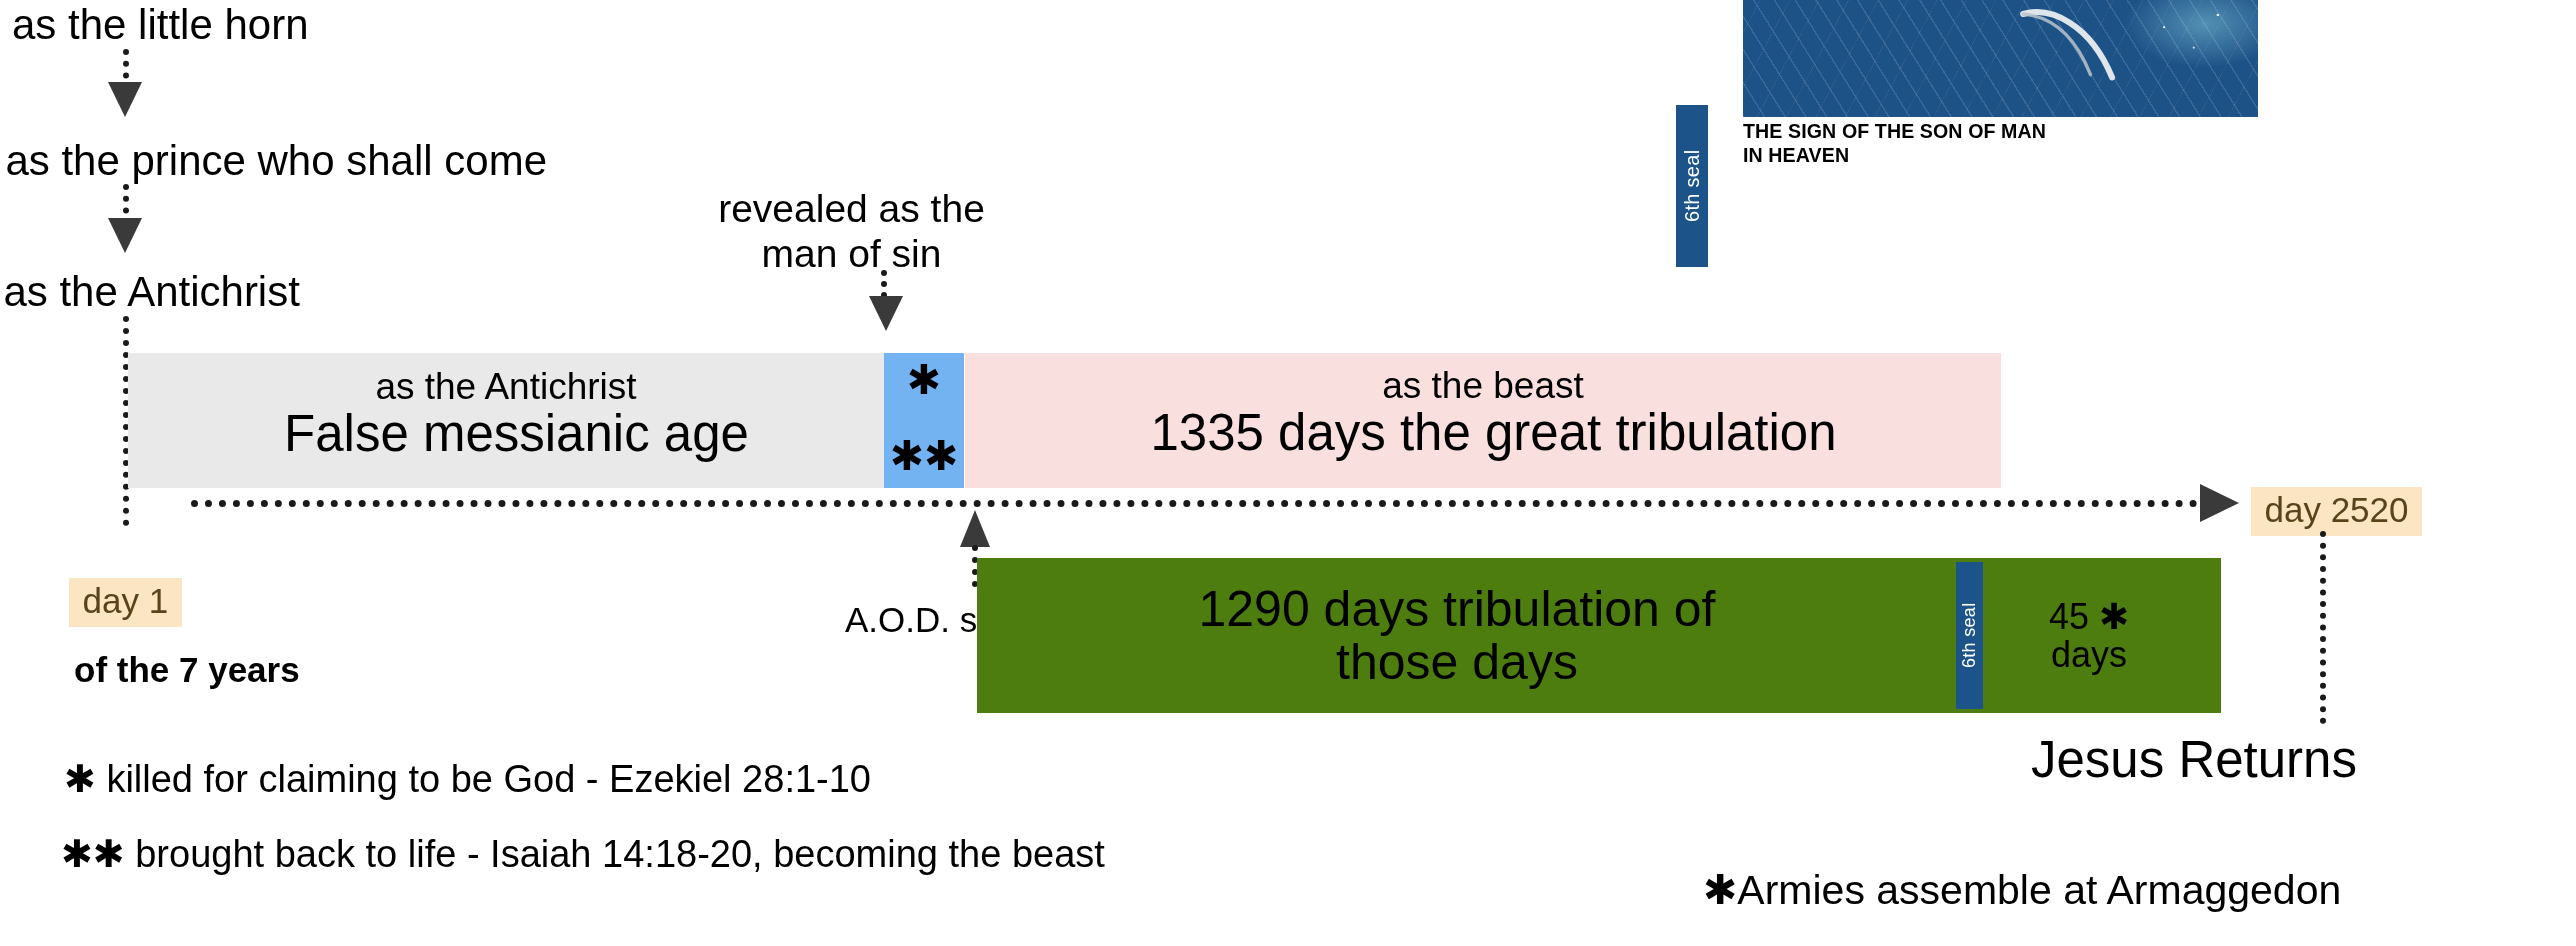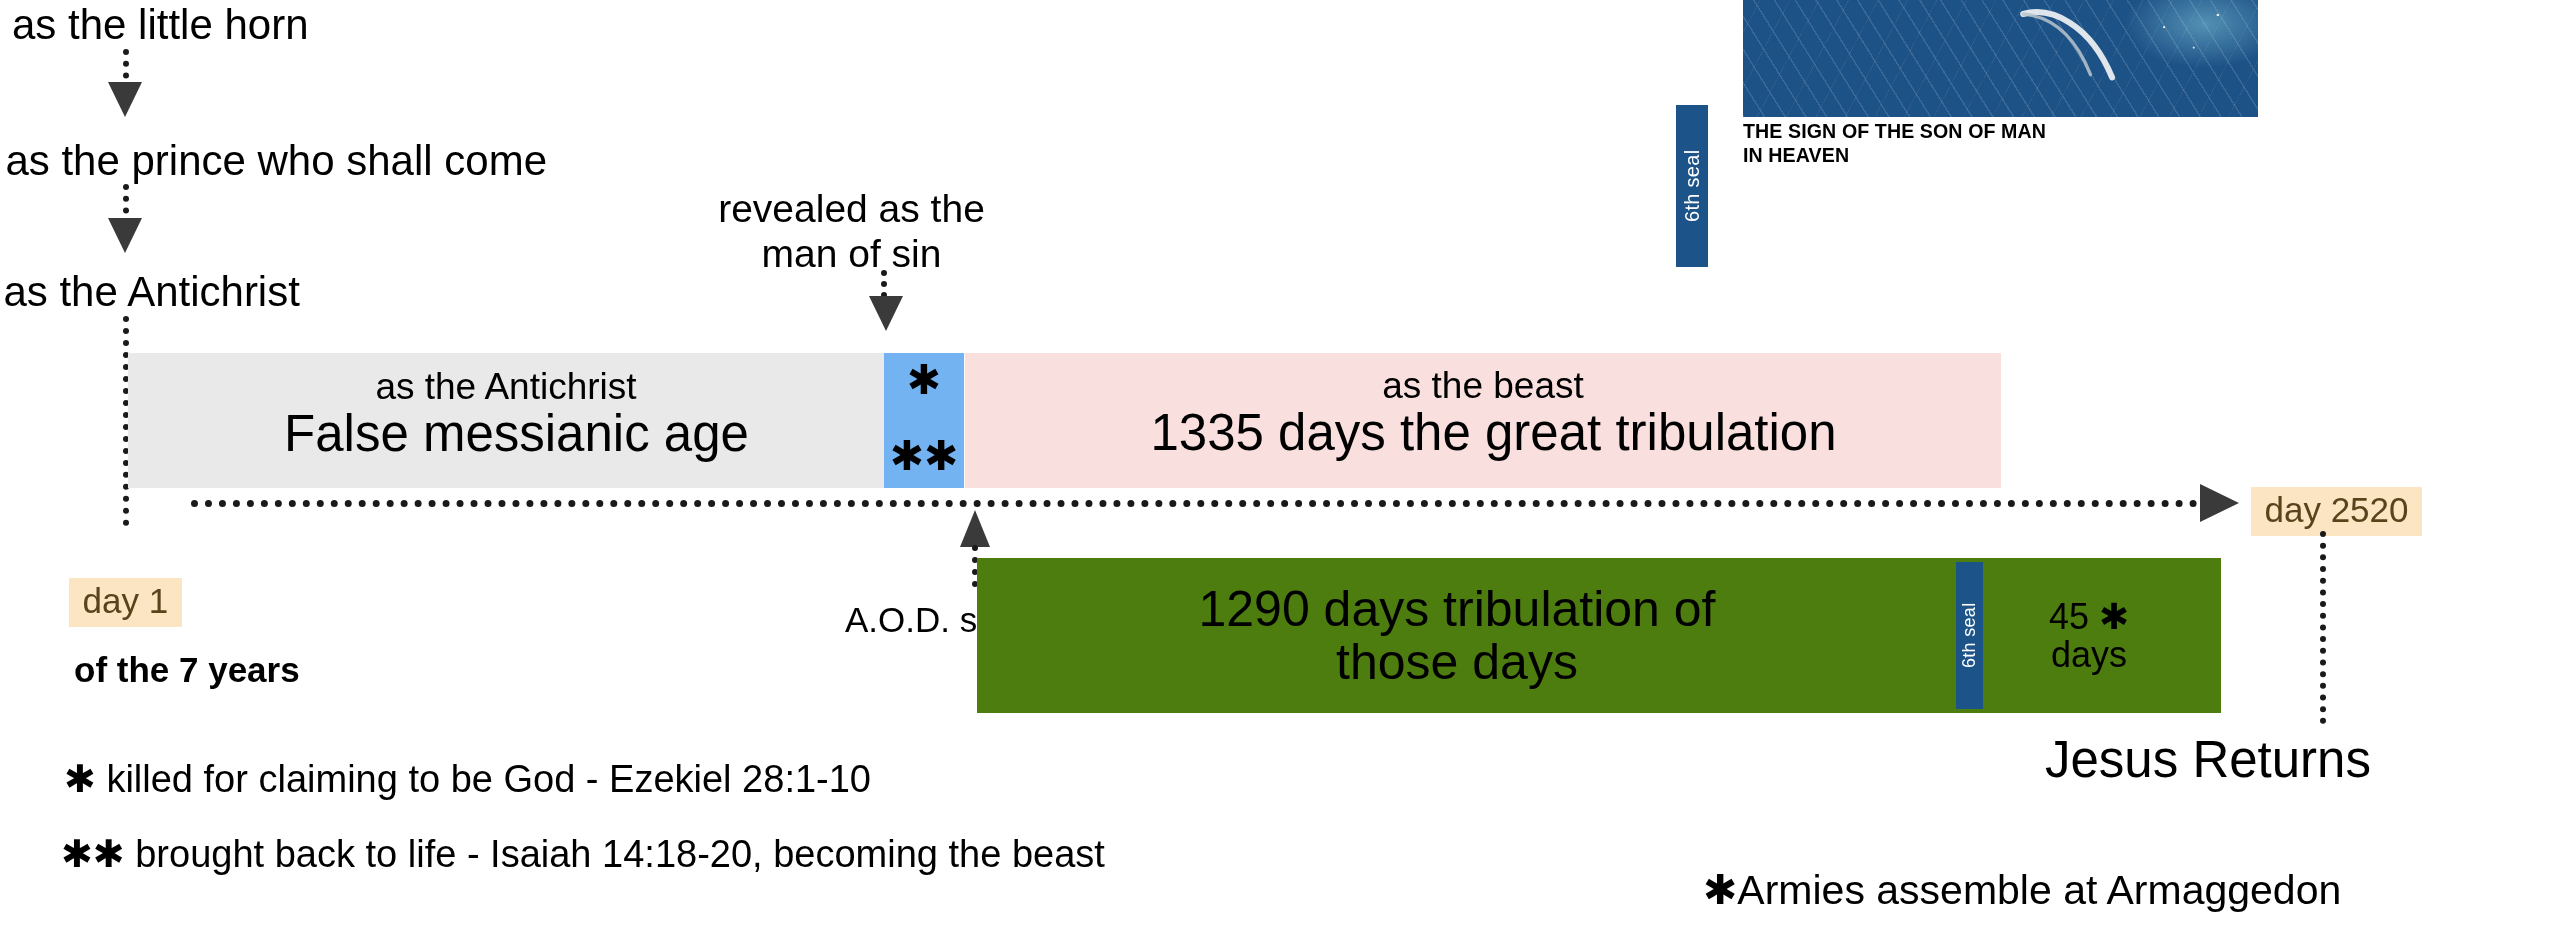--- a/index.html
+++ b/index.html
@@ -149,21 +149,21 @@
     font-size:18px;
   }
   #lbl-45days {
     position:absolute; left:1014px; top:0; width:196px; height:155px;
     display:flex; flex-direction:column; align-items:center; justify-content:center;
     font-size:36px; line-height:1.18; text-align:center;
   }
 
   #lbl-aod { left:845px; top:602px; font-size:35px; }
 
-  #lbl-jesus { left:2031px; top:733px; font-size:51px;margin-left:14px; }
+  #lbl-jesus { left:2031px; top:733px; font-size:51px; }
 
   
   .foot { font-size:38px; }
   #foot1 { left:64px; top:760px; }
   #foot2 { left:61px; top:835px; }
   #foot3 { left:1703px; top:869px; font-size:41px; }
 </style>
 </head>
 <body>
 

